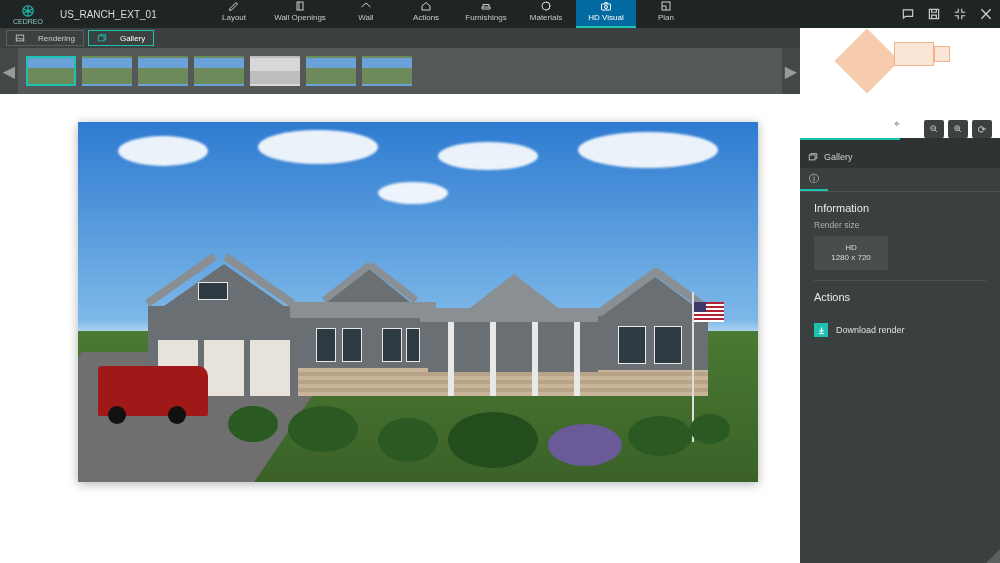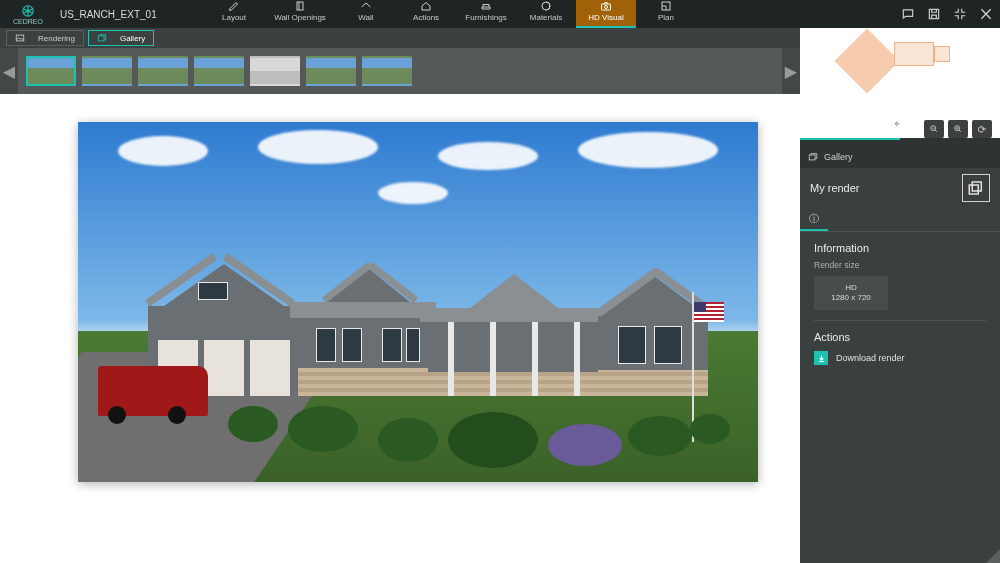--- a/index.html
+++ b/index.html
@@ -6,21 +6,21 @@
   body { width:1000px; height:563px; background:#fff; overflow:hidden; position:relative; color:#e0e0e0; }
 
   
   .topbar { position:absolute; left:0; top:0; width:1000px; height:28px; background:#1f2424; display:flex; align-items:center; }
   .brand { width:56px; height:28px; display:flex; flex-direction:column; align-items:center; justify-content:center; color:#8fc7c0; font-size:7px; }
   .brand svg { width:14px; height:14px; }
   .project { font-size:10px; color:#dcdcdc; padding-left:4px; }
   .tools { position:absolute; left:204px; top:0; height:28px; display:flex; }
   .tool { width:60px; height:28px; display:flex; flex-direction:column; align-items:center; color:#c9c9c9; font-size:8px; cursor:pointer; }
   .tool.wide { width:72px; }
-  .tool.active { border-bottom:2px solid #1dc3b0; color:#fff; background:#a16207; }
+  .tool.active { border-bottom:2px solid #1dc3b0; color:#fff; background:#0369a1; }
   .tool svg { width:14px; height:12px; margin-bottom:1px; }
   .right-icons { position:absolute; right:6px; top:0; height:28px; display:flex; align-items:center; gap:10px; }
   .right-icons .ri { width:16px; height:16px; display:flex; align-items:center; justify-content:center; color:#c9c9c9; cursor:pointer; }
 
   
   .subbar { position:absolute; left:0; top:28px; width:800px; height:20px; background:#3b4040; display:flex; align-items:center; padding-left:6px; gap:4px; }
   .tabbtn { height:16px; padding:0 8px; display:flex; align-items:center; gap:13px; border:1px solid #5a5f5f; font-size:8px; color:#cfcfcf; cursor:pointer; }
   .tabbtn.active { border-color:#1dc3b0; color:#fff; }
   .tabbtn svg { width:10px; height:10px; }
 
@@ -69,21 +69,21 @@
   .insp-gal { height:22px; background:#2e3333; display:flex; align-items:center; padding:0 8px; gap:6px; font-size:9px; color:#cfcfcf; }
   .insp-gal svg{width:10px;height:10px;}
   .insp-title { height:40px; display:flex; align-items:center; justify-content:space-between; padding:0 10px; font-size:11px; color:#eaeaea; }
   .stack-ic { width:28px; height:28px; border:1px solid #cfcfcf; display:flex;align-items:center;justify-content:center; cursor:pointer;}
   .insp-sub { height:24px; border-bottom:1px solid #4d5252; display:flex; align-items:center; }
   .insp-sub .info-ic { width:28px; height:100%; display:flex;align-items:center;justify-content:center;border-bottom:2px solid #1dc3b0; color:#cfcfcf; font-size:10px; cursor:pointer;}
   .section { padding:10px 14px 4px; font-size:11px; color:#eaeaea; }
   .label { font-size:8.5px; color:#aeb2b2; margin-top:6px; }
   .sizebox { margin-top:6px; width:74px; height:34px; background:#474c4c; display:flex; flex-direction:column; align-items:center; justify-content:center; font-size:8px; color:#dcdcdc; line-height:1.3; cursor:pointer;}
   .divider { height:1px; background:#4d5252; margin:10px 0 0; }
-  .action { display:flex; align-items:center; gap:8px; margin-top:8px; cursor:pointer; }
+  .action { display:flex; align-items:center; gap:8px; margin-top:20px; cursor:pointer; }
   .action .aic { width:14px; height:14px; background:#1dc3b0; display:flex;align-items:center;justify-content:center; }
   .action .aic svg{width:9px;height:9px;color:#fff;}
   .action span{ font-size:9px; color:#e0e0e0; }
   .triangle { position:absolute; right:0; bottom:0; width:0;height:0;border-style:solid;border-width:0 0 14px 14px;border-color:transparent transparent #5b6060 transparent; cursor:pointer;}
 </style>
 </head>
 <body>
 
 <div class="topbar">
   <div class="brand">
@@ -298,29 +298,20 @@
 
 <div class="inspector">
   <div class="insp-tabhead"></div>
   <div class="insp-gal">
     <svg viewBox="0 0 24 24" stroke="#cfcfcf" fill="none" stroke-width="2">
         <rect x="3" y="7" width="14" height="12"></rect>
         <path d="M7 7V4h14v12h-3"></path>
       </svg>
     <span>Gallery</span>
   </div>
-  <div class="insp-title">
-    <span>My render</span>
-    <div class="stack-ic">
-      <svg width="18" height="18" viewBox="0 0 24 24" fill="none" stroke="#e0e0e0" stroke-width="2">
-          <rect x="3" y="8" width="12" height="12"></rect>
-          <rect x="7" y="4" width="12" height="12"></rect>
-        </svg>
-    </div>
-  </div>
   <div class="insp-sub">
     <div class="info-ic">ⓘ</div>
   </div>
 
   <div class="section">
     <div>Information</div>
     <div class="label">Render size</div>
     <div class="sizebox">
       <span>HD</span>
       <span>1280 x 720</span>

